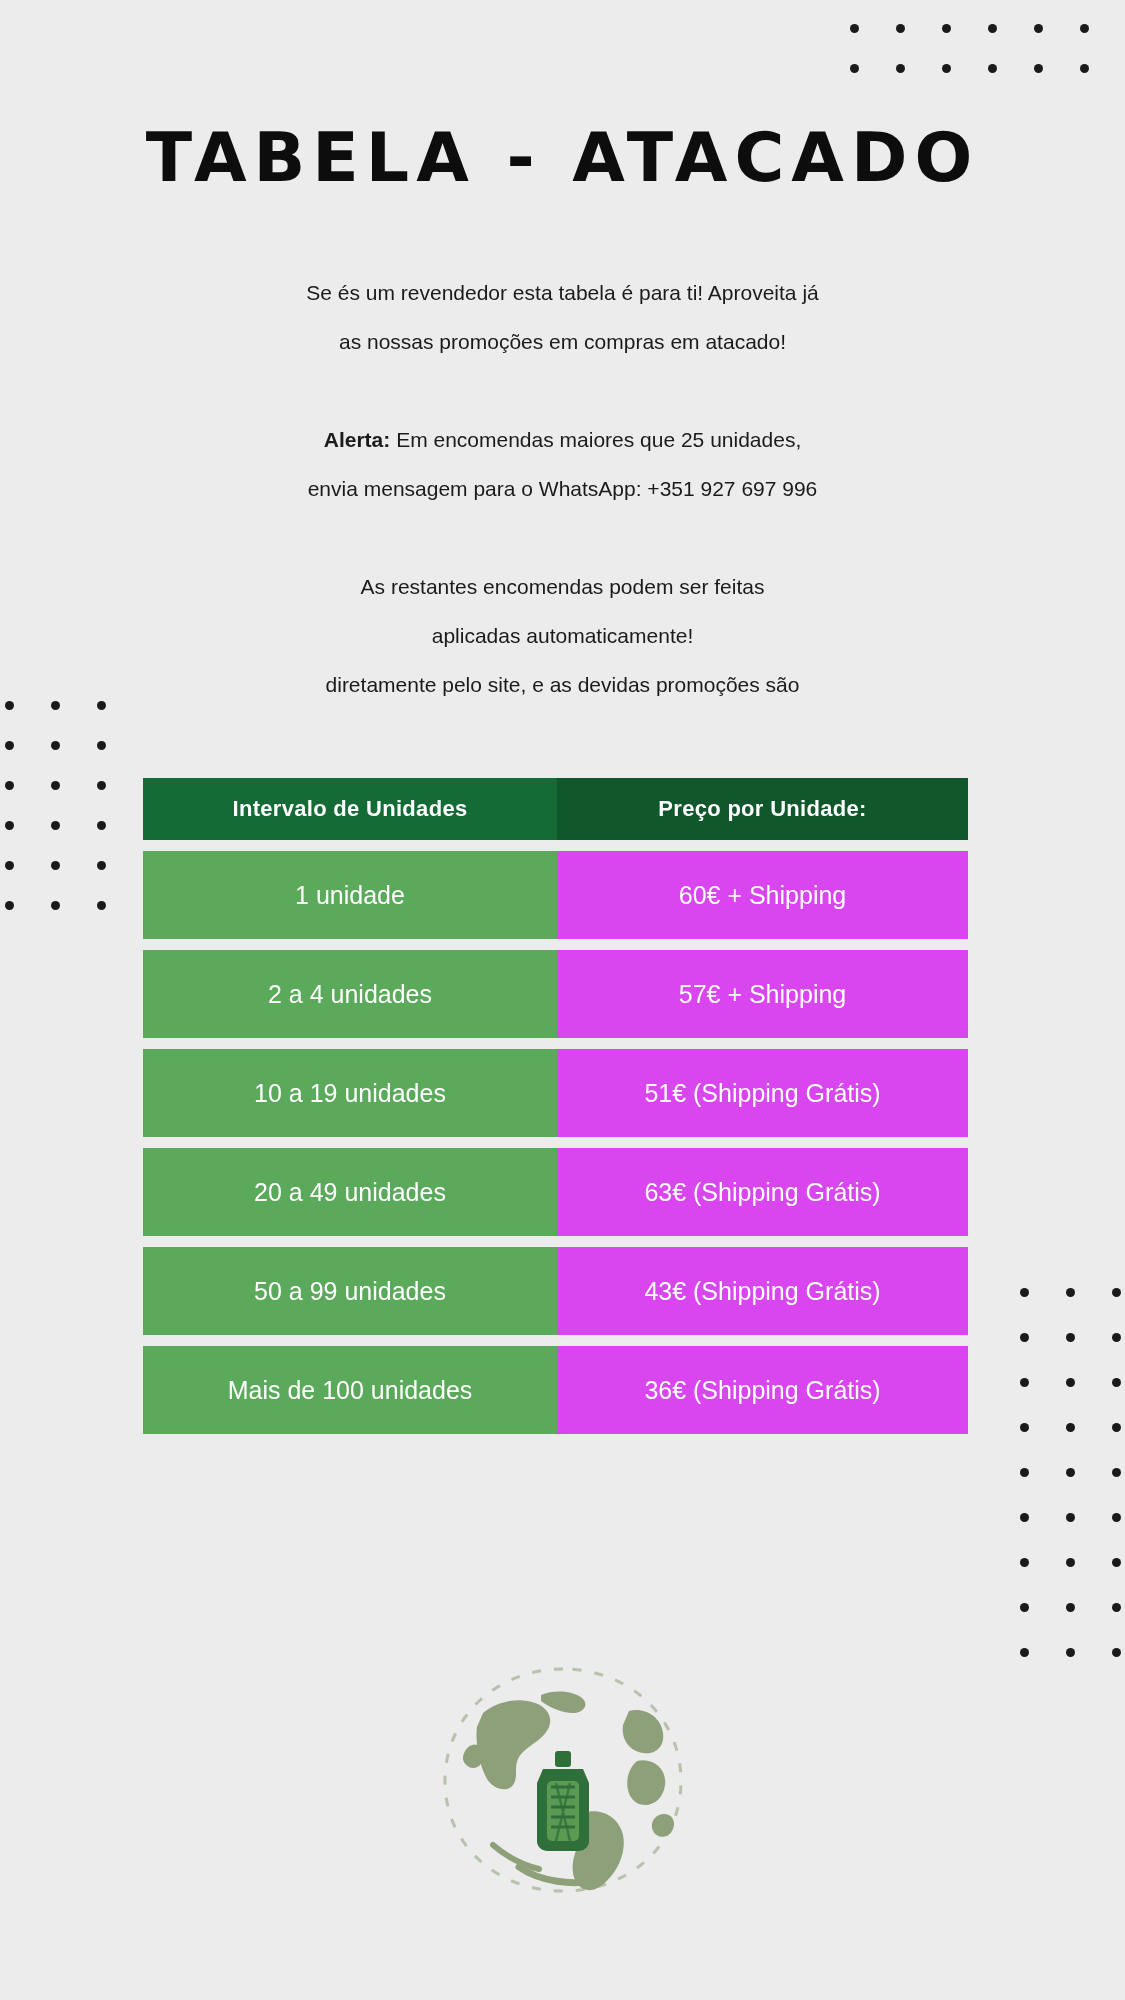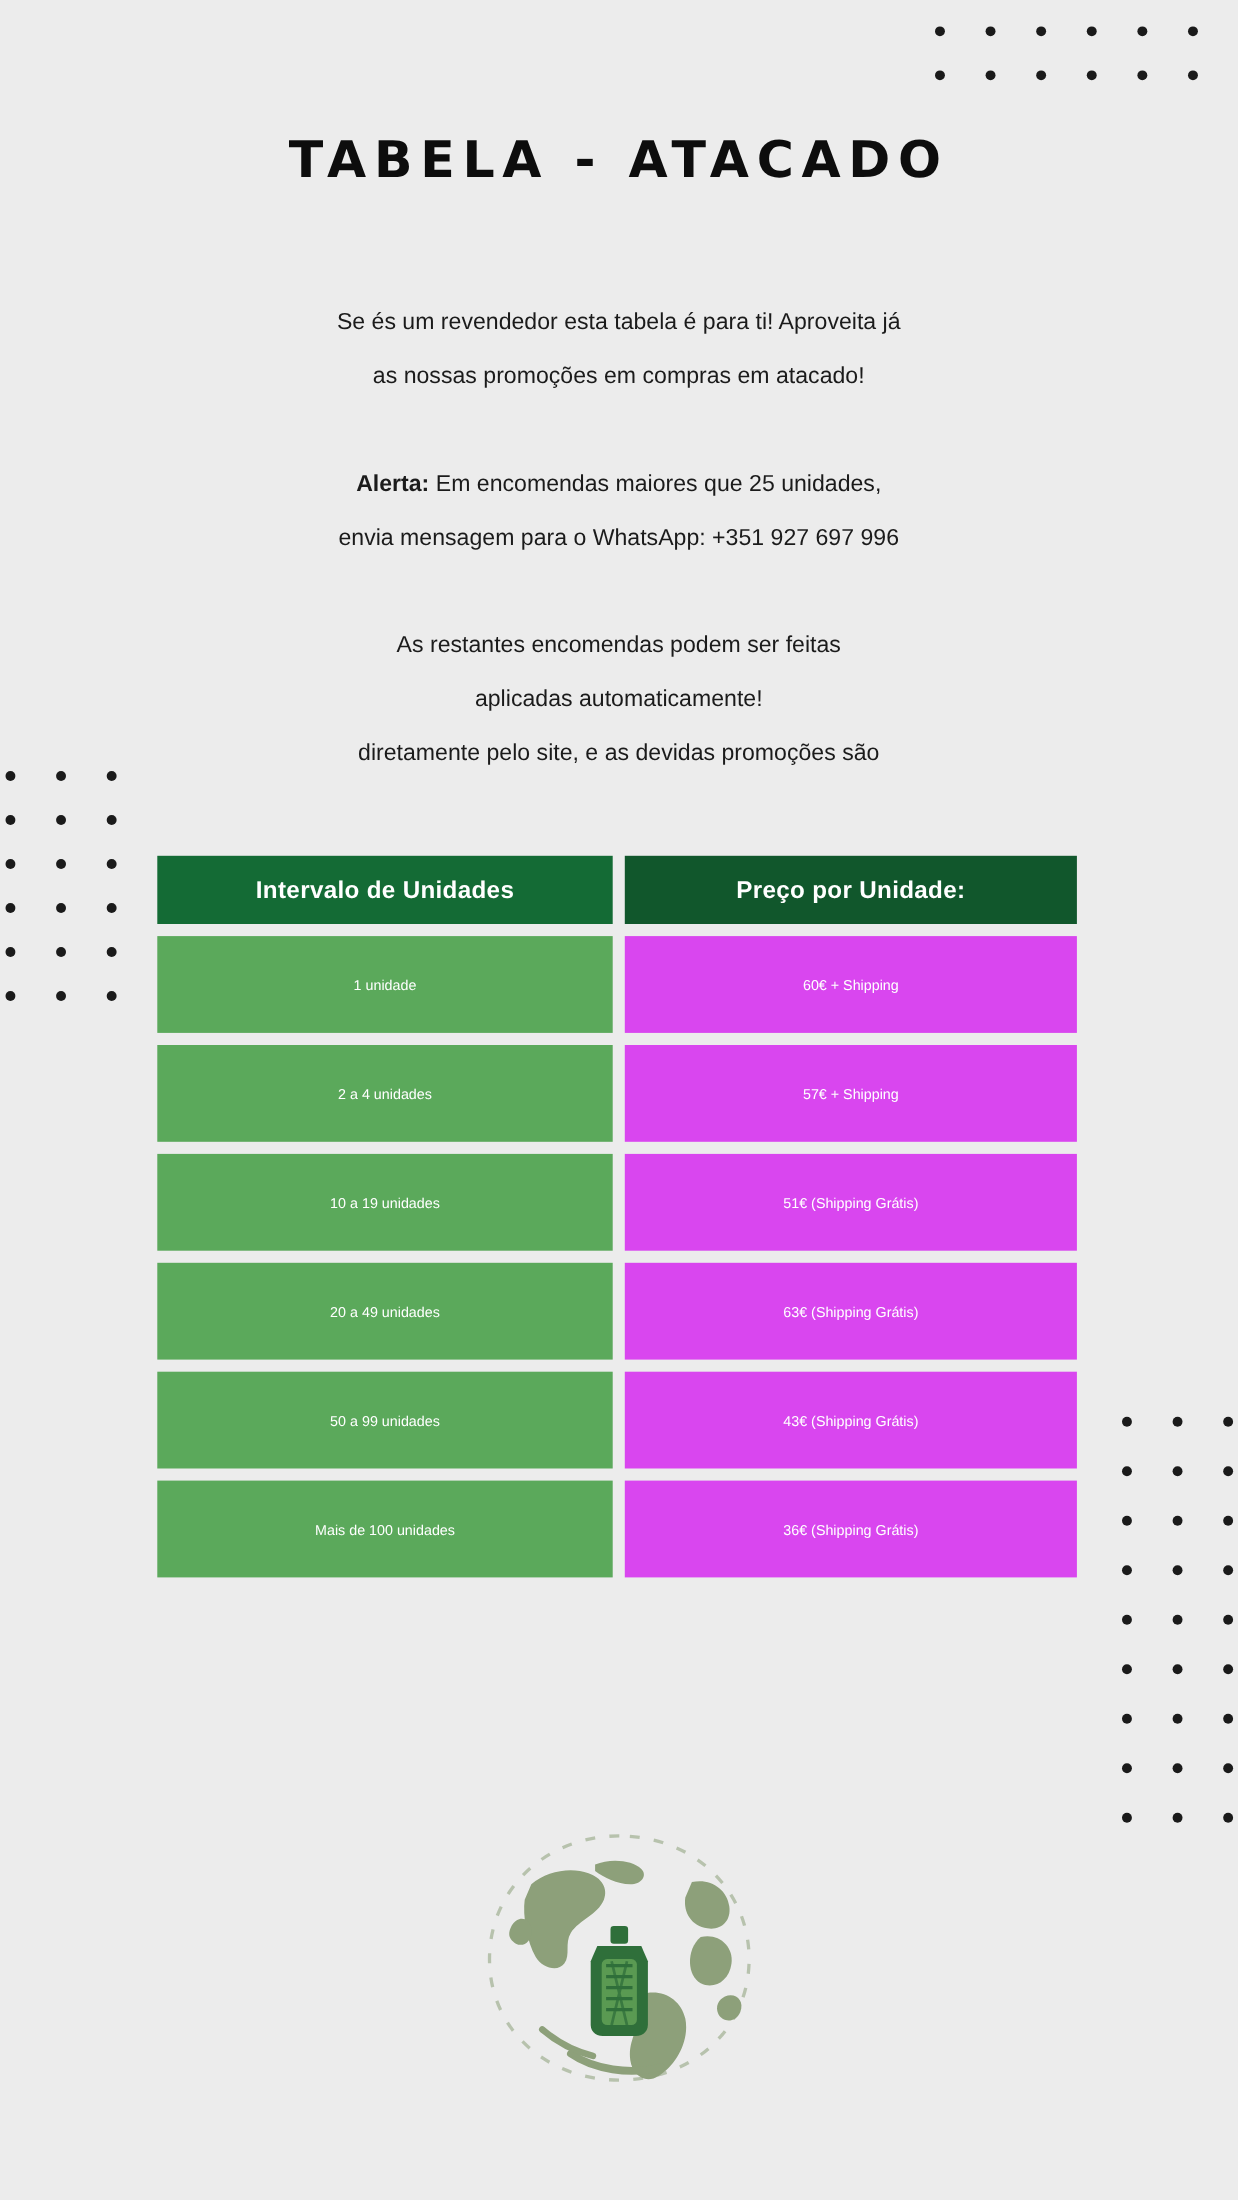--- a/index.html
+++ b/index.html
@@ -58,21 +58,21 @@
     align-items: center;
   }
 
   
   .title {
     position: absolute;
     top: 118px;
     left: 0;
     width: 100%;
     text-align: center;
-    font-size: 46px;
+    font-size: 68px;
     font-weight: bold;
     letter-spacing: 7px;
     color: #0d0d0d;
     font-family: "DejaVu Sans", sans-serif;
   }
 
   
   .intro {
     position: absolute;
     top: 268px;
@@ -89,32 +89,31 @@
 
   
   .table {
     position: absolute;
     top: 778px;
     left: 143px;
     width: 836px;
   }
   .trow {
     display: flex;
-    gap: 11px;
     margin-bottom: 11px;
     border-radius: 21px;
   }
   .cell {
     flex: 0 0 418px;
     height: 88px;
     display: flex;
     align-items: center;
     justify-content: center;
     color: #ffffff;
-    font-size: 13px;
+    font-size: 25px;
     text-align: center;
     padding: 0 10px;
   }
   .cell.left  { flex: 0 0 414px; }
   .cell.right { flex: 0 0 411px; }
 
   .head .cell {
     height: 62px;
     font-weight: bold;
     font-size: 22px;

